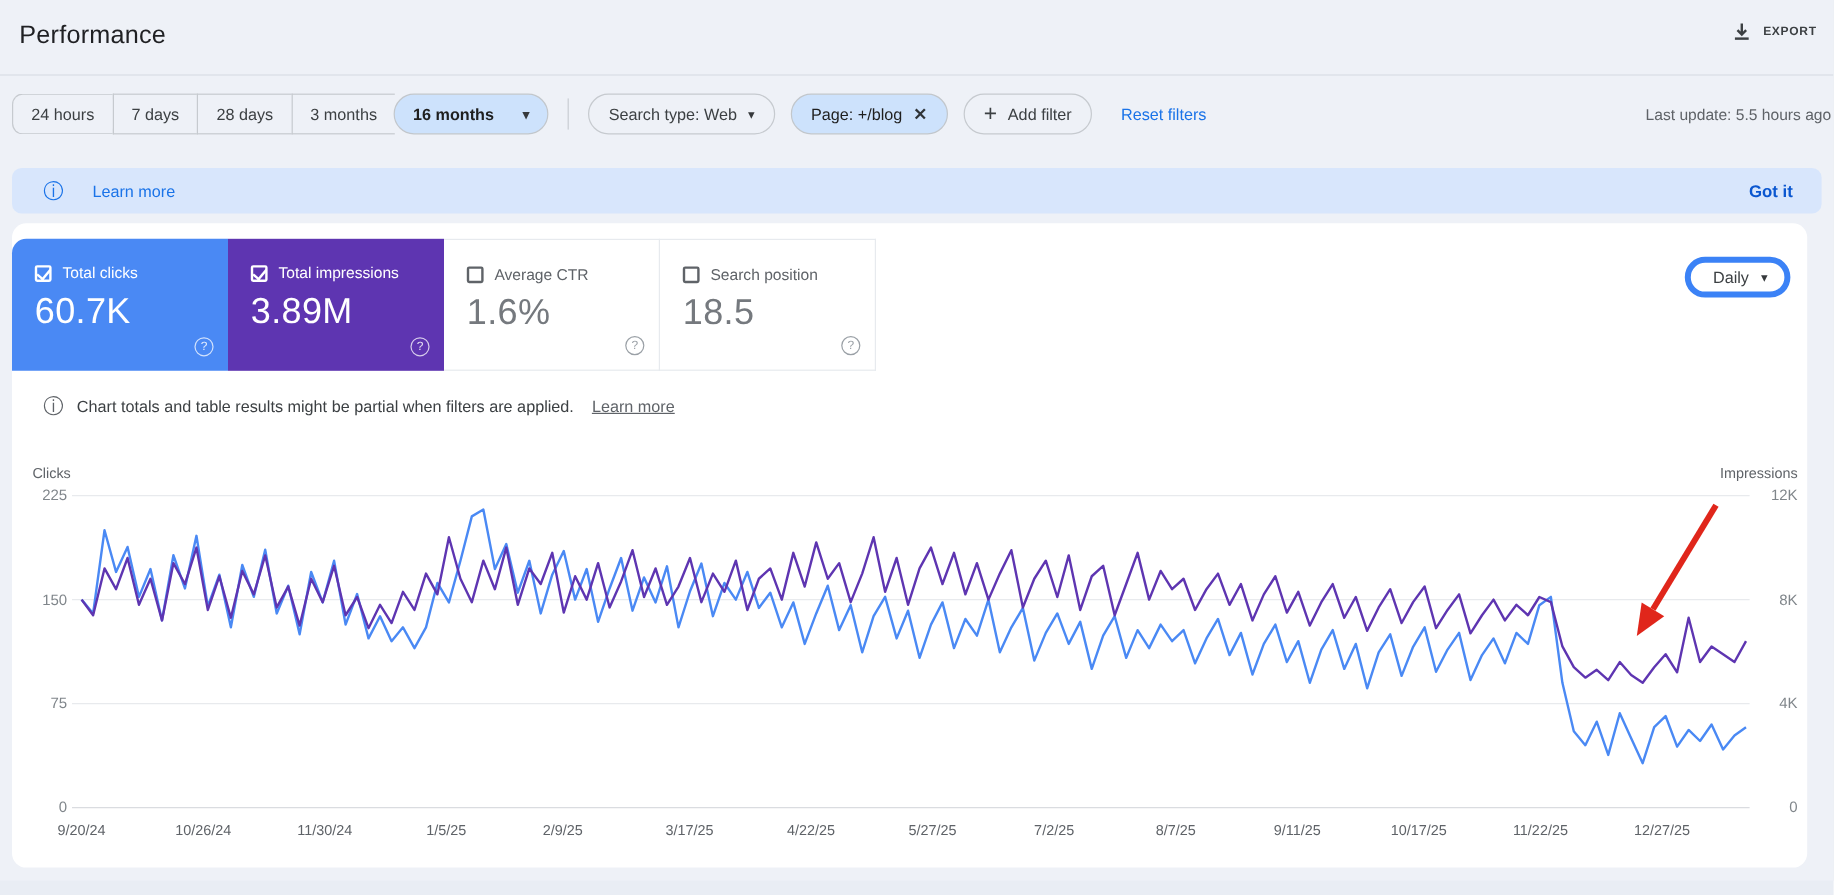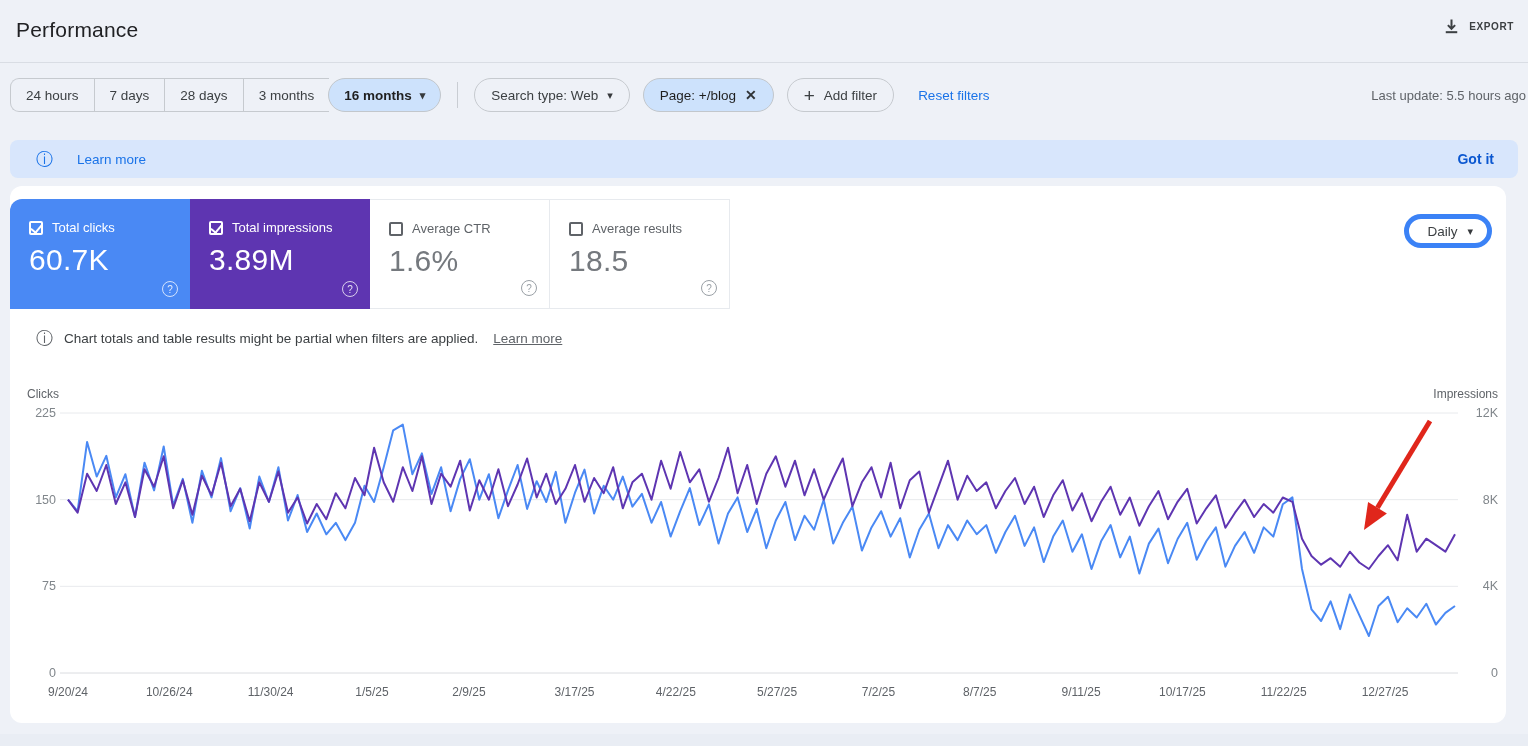--- a/index.html
+++ b/index.html
@@ -10,21 +10,21 @@
   
   .page-title { position:absolute; left:16px; top:18px; font-size:21px; color:#202124; font-weight:500; letter-spacing:.2px; }
   .export-btn { position:absolute; right:14px; top:18px; display:flex; align-items:center; gap:9px; font-size:10px; font-weight:700; letter-spacing:.6px; color:#3c4043; cursor:pointer; background:none; border:none; font-family:inherit; }
   .header-divider { position:absolute; left:0; top:62px; width:1528px; height:1px; background:#d9dde4; }
 
   
   .filter-row { position:absolute; left:10px; top:78px; height:34px; display:flex; align-items:center; }
   .seg-group { display:flex; height:34px; }
   .seg-btn { height:34px; padding:0 15px; display:flex; align-items:center; font-size:13.5px; color:#3c4043; background:transparent; border:1px solid #c6cacf; border-right:none; cursor:pointer; font-family:inherit; }
   .seg-btn:first-child { border-radius:9px 0 0 9px; }
-  .seg-btn.selected { background:#cde2fc; border:1px solid #c2c7cc; border-radius:17px; font-weight:700; color:#1f1f1f; gap:8px; margin-left:-1px; }
+  .seg-btn.selected { background:#cde2fc; border:1px solid #c2c7cc; border-radius:17px; font-weight:700; color:#1f1f1f; gap:24px; margin-left:-1px; }
   .v-divider { width:1px; height:26px; background:#c9cdd3; margin:0 16px 0 16px; }
   .pill { height:34px; padding:0 16px; display:flex; align-items:center; gap:9px; font-size:13.5px; color:#3c4043; border:1px solid #c6cacf; border-radius:17px; background:transparent; cursor:pointer; font-family:inherit; }
   .pill.chip-blue { background:#cde2fc; border-color:#c2c7cc; color:#1f1f1f; margin-left:13px; }
   .pill.add-filter { margin-left:13px; }
   .plus-glyph { font-size:19px; line-height:1; color:#3c4043; }
   .close-glyph { font-size:14px; font-weight:700; color:#2f3337; cursor:pointer; }
   .caret { font-size:11px; color:#36393c; }
   .reset-link { margin-left:24px; font-size:13.5px; font-weight:500; color:#1a73e8; cursor:pointer; }
   .last-update { position:absolute; right:2px; top:88px; font-size:13px; color:#5f6368; }
 
@@ -147,21 +147,21 @@
     <div class="cb-row">
       <span class="checkbox"></span>
       <span class="card-label">Average CTR</span>
     </div>
     <div class="card-value">1.6%</div>
     <span class="help-icon">?</span>
   </div>
   <div class="card card4 plain">
     <div class="cb-row">
       <span class="checkbox"></span>
-      <span class="card-label">Average results</span>
+      <span class="card-label">Search position</span>
     </div>
     <div class="card-value">18.5</div>
     <span class="help-icon">?</span>
   </div>
 
   <button class="interval-pill">
     <span>Daily</span>
     <span class="caret">▾</span>
   </button>
 

